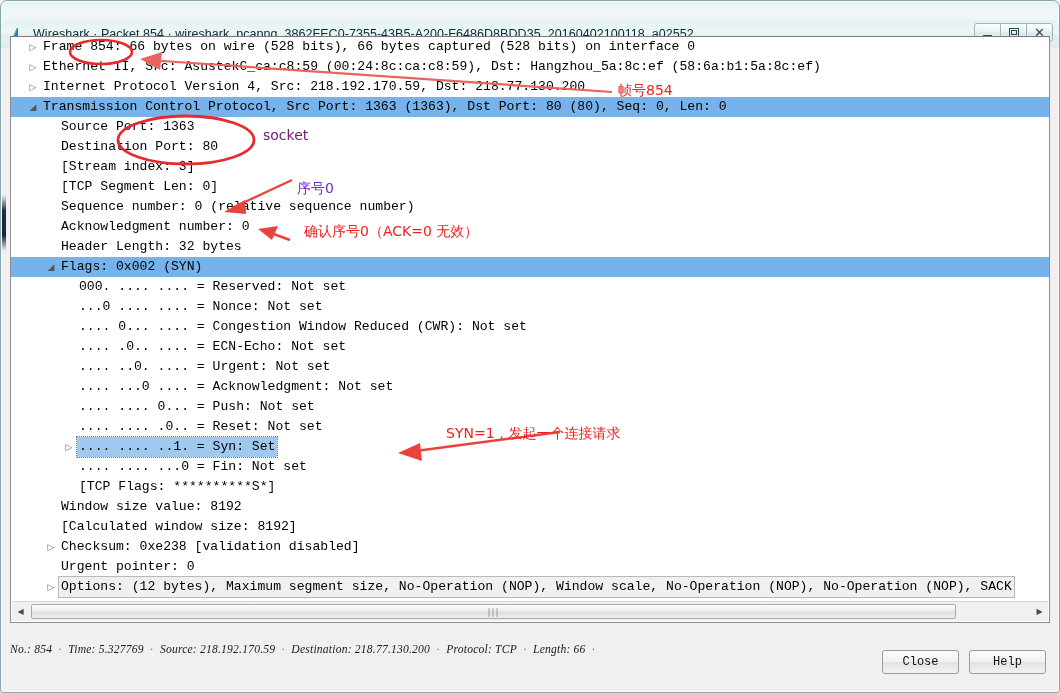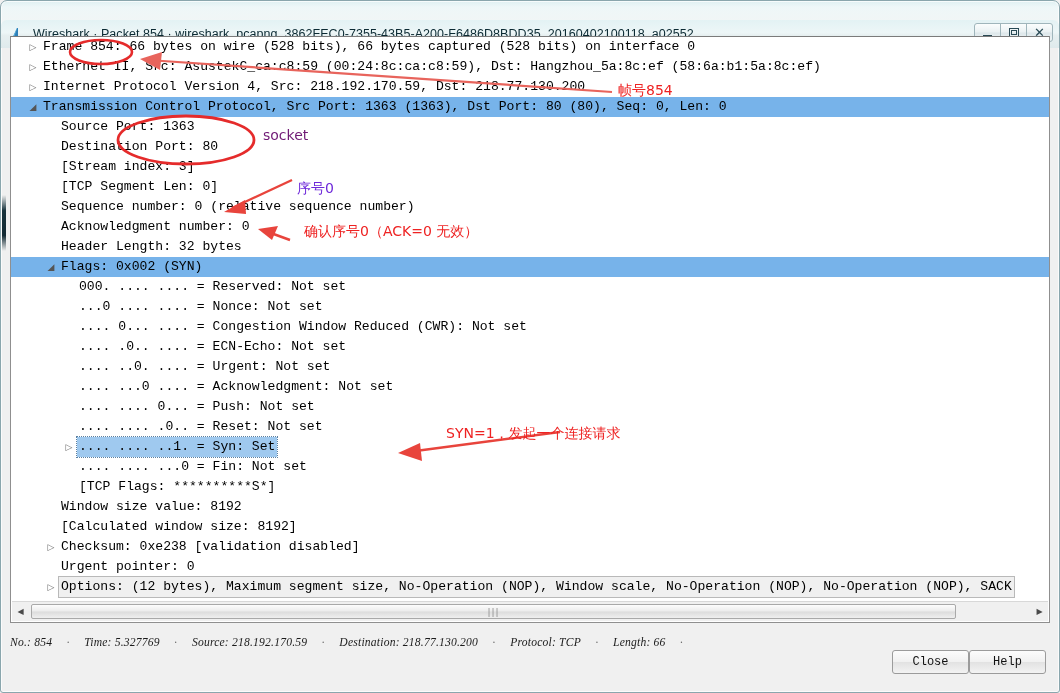--- a/index.html
+++ b/index.html
@@ -224,40 +224,39 @@
     position: absolute;
     left: 10px;
     top: 628px;
     width: 1040px;
     height: 28px;
     font-family: "Liberation Serif", serif;
     font-style: italic;
     font-size: 11.6px;
     color: #1b1b1b;
     display: flex;
-    align-items: center;
+    align-items: flex-end;
     white-space: nowrap;
     overflow: hidden;
     letter-spacing: 0.2px;
-    gap: 8px;
   }
   .status-sep {
     color: #6a6a6a;
     padding: 0 6px;
     font-style: normal;
   }
   .status-field { display: inline-block; }
 
   
   .btnbar {
     position: absolute;
     right: 14px;
     top: 650px;
     display: flex;
-    gap: 0;
+    gap: 10px;
   }
   .dlg-btn {
     width: 77px;
     height: 24px;
     box-sizing: border-box;
     border: 1px solid #9b9b9b;
     border-radius: 3px;
     background: linear-gradient(to bottom, #fcfcfc 0%, #f1f1f1 48%, #e2e2e2 52%, #f3f3f3 100%);
     font-family: "Liberation Mono", "DejaVu Sans Mono", monospace;
     font-size: 12px;

